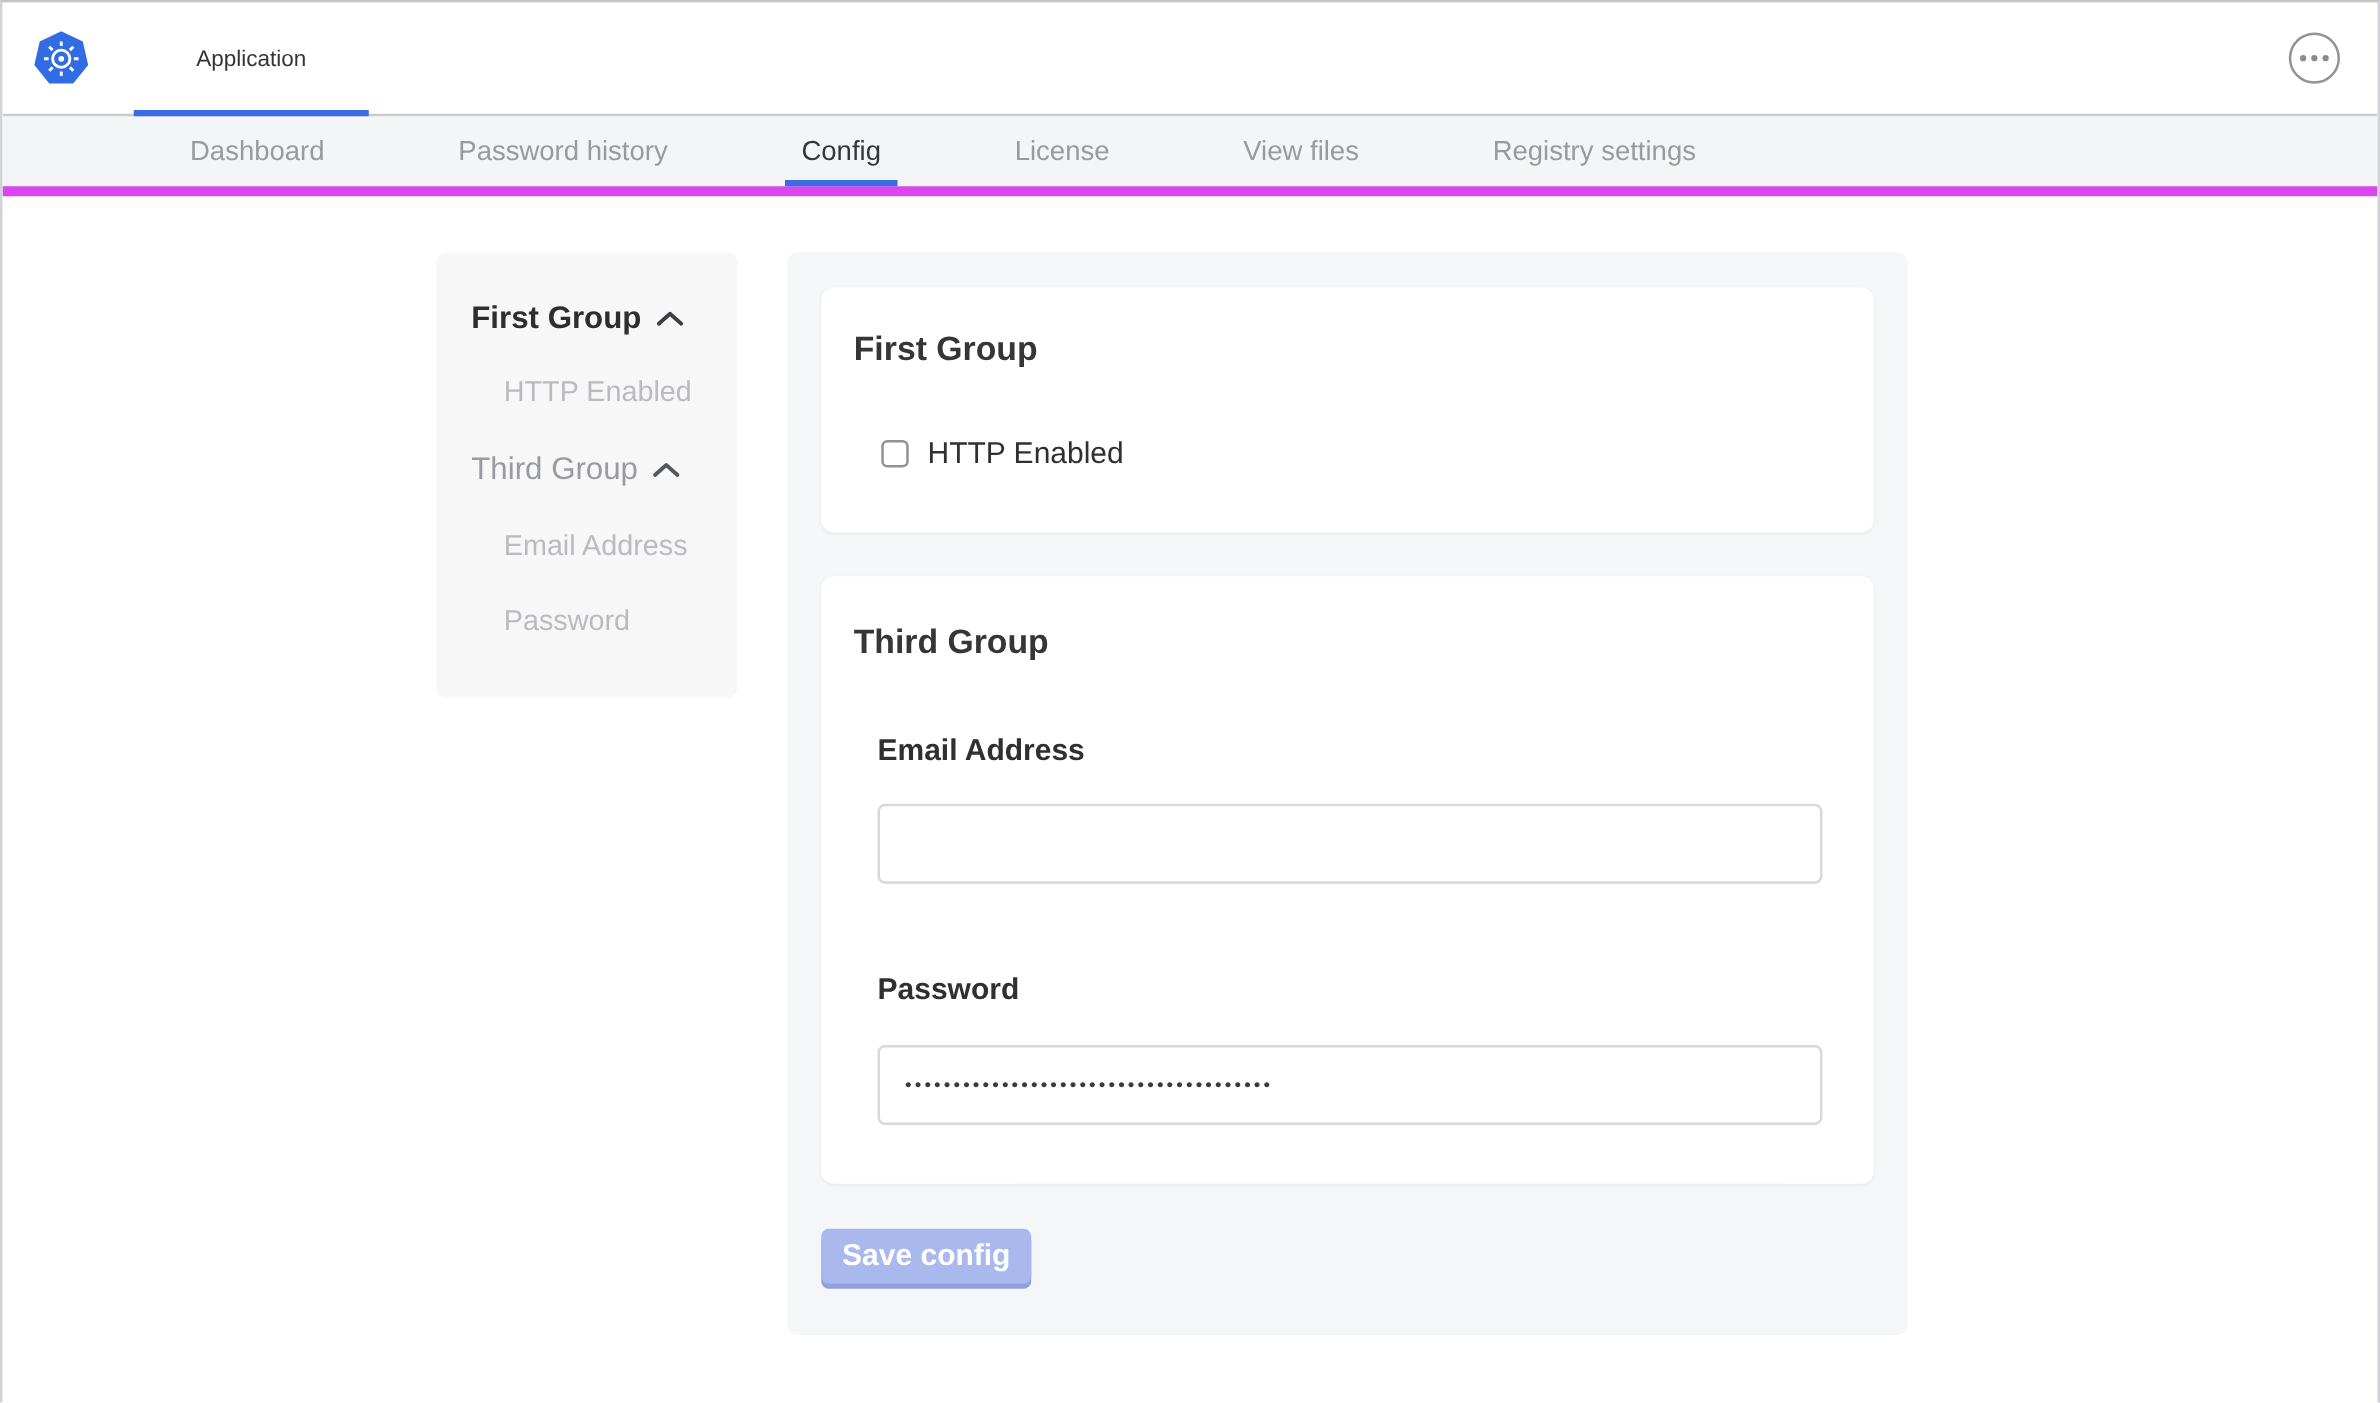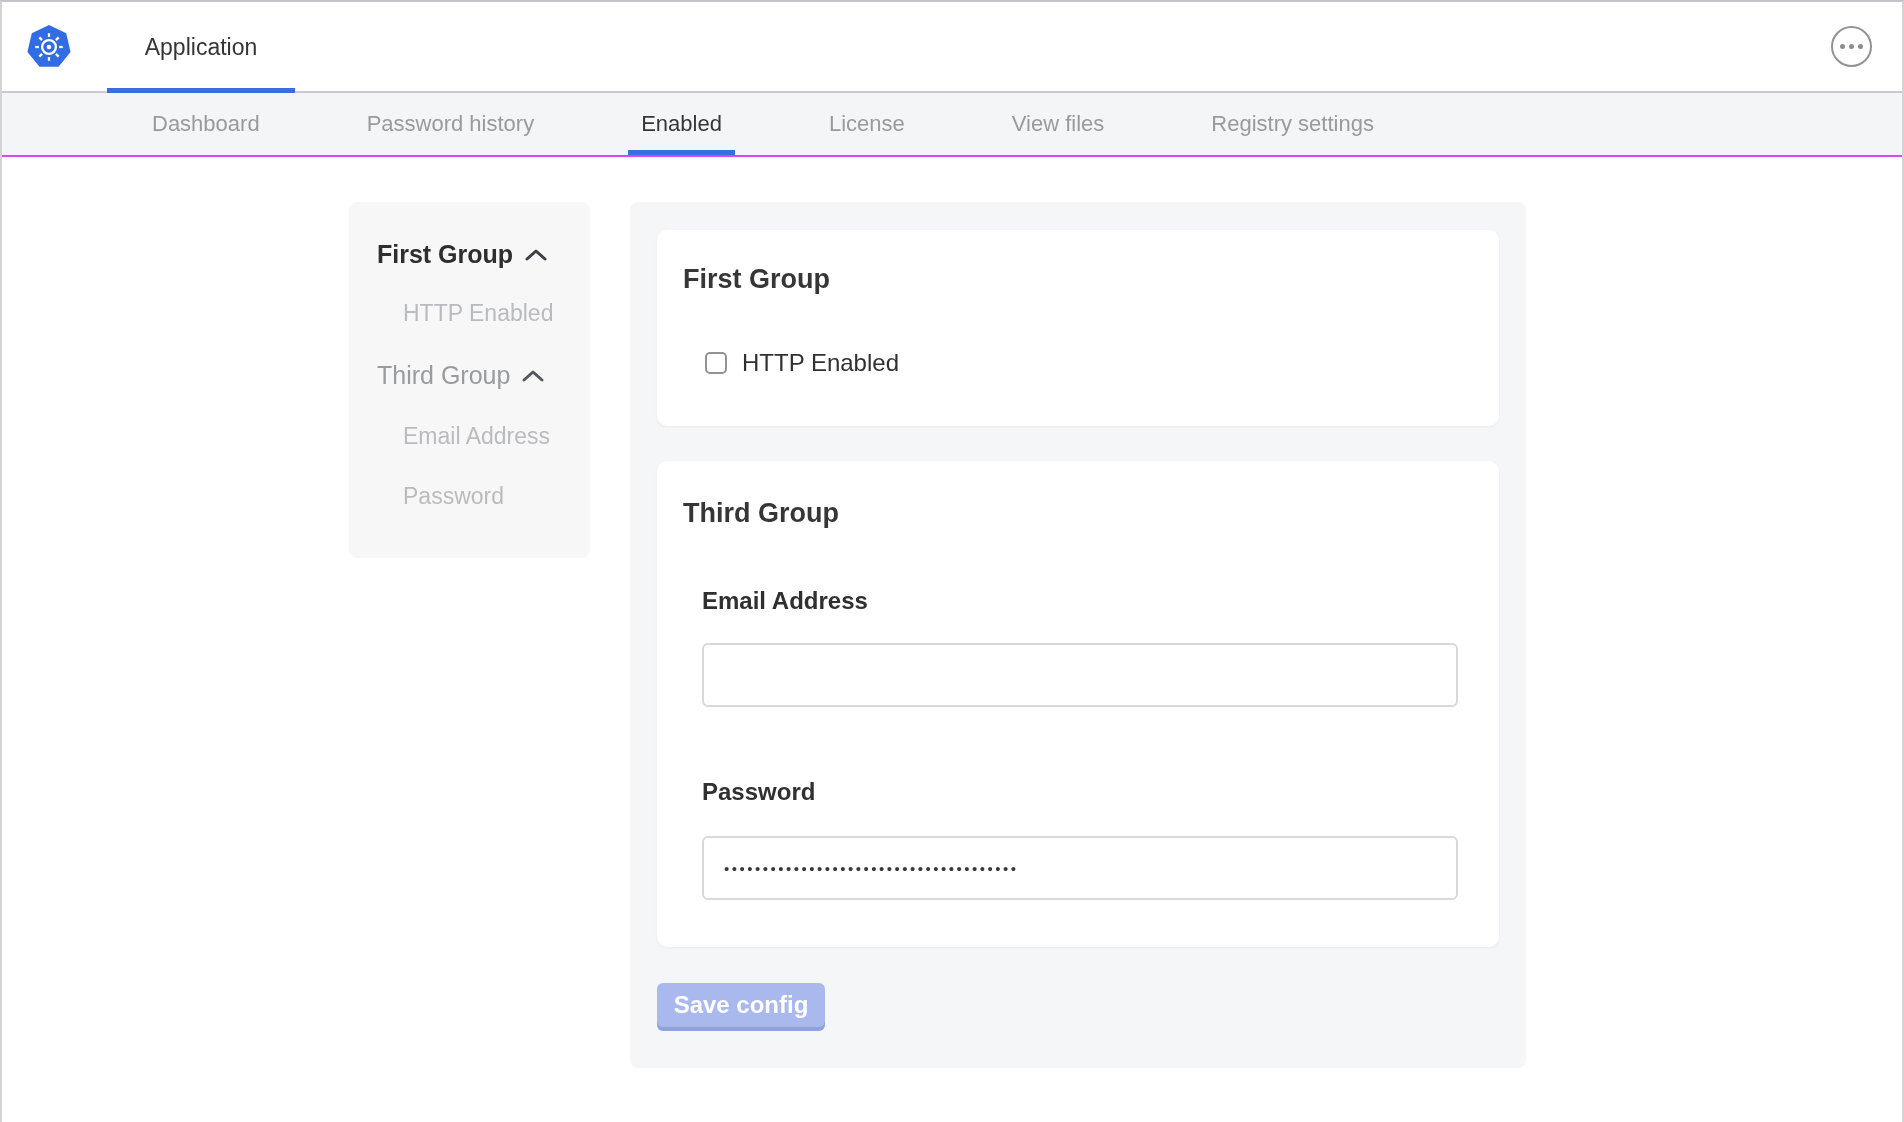--- a/index.html
+++ b/index.html
@@ -14,36 +14,36 @@
     overflow:hidden;
     position:relative;
   }
 
   
   .header { height:91px; background:#fff; border-bottom:2px solid #c9cbd0; position:relative; }
   .logo { position:absolute; left:24px; top:21px; width:46px; height:48px; }
   .app-tab {
     position:absolute; left:105px; top:0; height:91px; width:188px;
     display:flex; align-items:center; justify-content:center;
-    font-size:23px; font-weight:500; color:#353535; cursor:pointer;
+    font-size:18px; font-weight:500; color:#353535; cursor:pointer;
   }
   .app-tab .tab-underline {
     position:absolute; left:0; right:0; bottom:0; height:5px; background:#3b6ce4;
   }
   .menu-btn {
     position:absolute; right:30px; top:24px; width:41px; height:41px;
     border:2px solid #939393; border-radius:50%;
     display:flex; align-items:center; justify-content:center; gap:4px;
     background:#fff; cursor:pointer;
   }
   .menu-btn i { width:5px; height:5px; border-radius:50%; background:#8c8c8c; display:block; }
 
   
   .navbar {
-    height:64px; background:#f4f5f7; border-bottom:2px solid #d946ef;
+    height:64px; background:#f4f5f7; border-bottom:8px solid #d946ef;
     display:flex; padding-left:137px;
   }
   .nav-tab {
     position:relative; display:flex; align-items:center;
     padding:0 13px; margin-right:81px;
     font-size:22px; color:#9a9a9a; cursor:pointer; white-space:nowrap;
   }
   .nav-tab.active { color:#363636; font-weight:500; }
   .nav-tab.active .tab-underline {
     position:absolute; left:0; right:0; bottom:0; height:5px; background:#3b6ce4;
@@ -144,21 +144,21 @@
 </div>
 
 <div class="navbar">
   <div class="nav-tab">
     <span>Dashboard</span>
   </div>
   <div class="nav-tab">
     <span>Password history</span>
   </div>
   <div class="nav-tab active">
-    <span>Enabled</span>
+    <span>Config</span>
     <span class="tab-underline"></span>
   </div>
   <div class="nav-tab">
     <span>License</span>
   </div>
   <div class="nav-tab">
     <span>View files</span>
   </div>
   <div class="nav-tab">
     <span>Registry settings</span>

